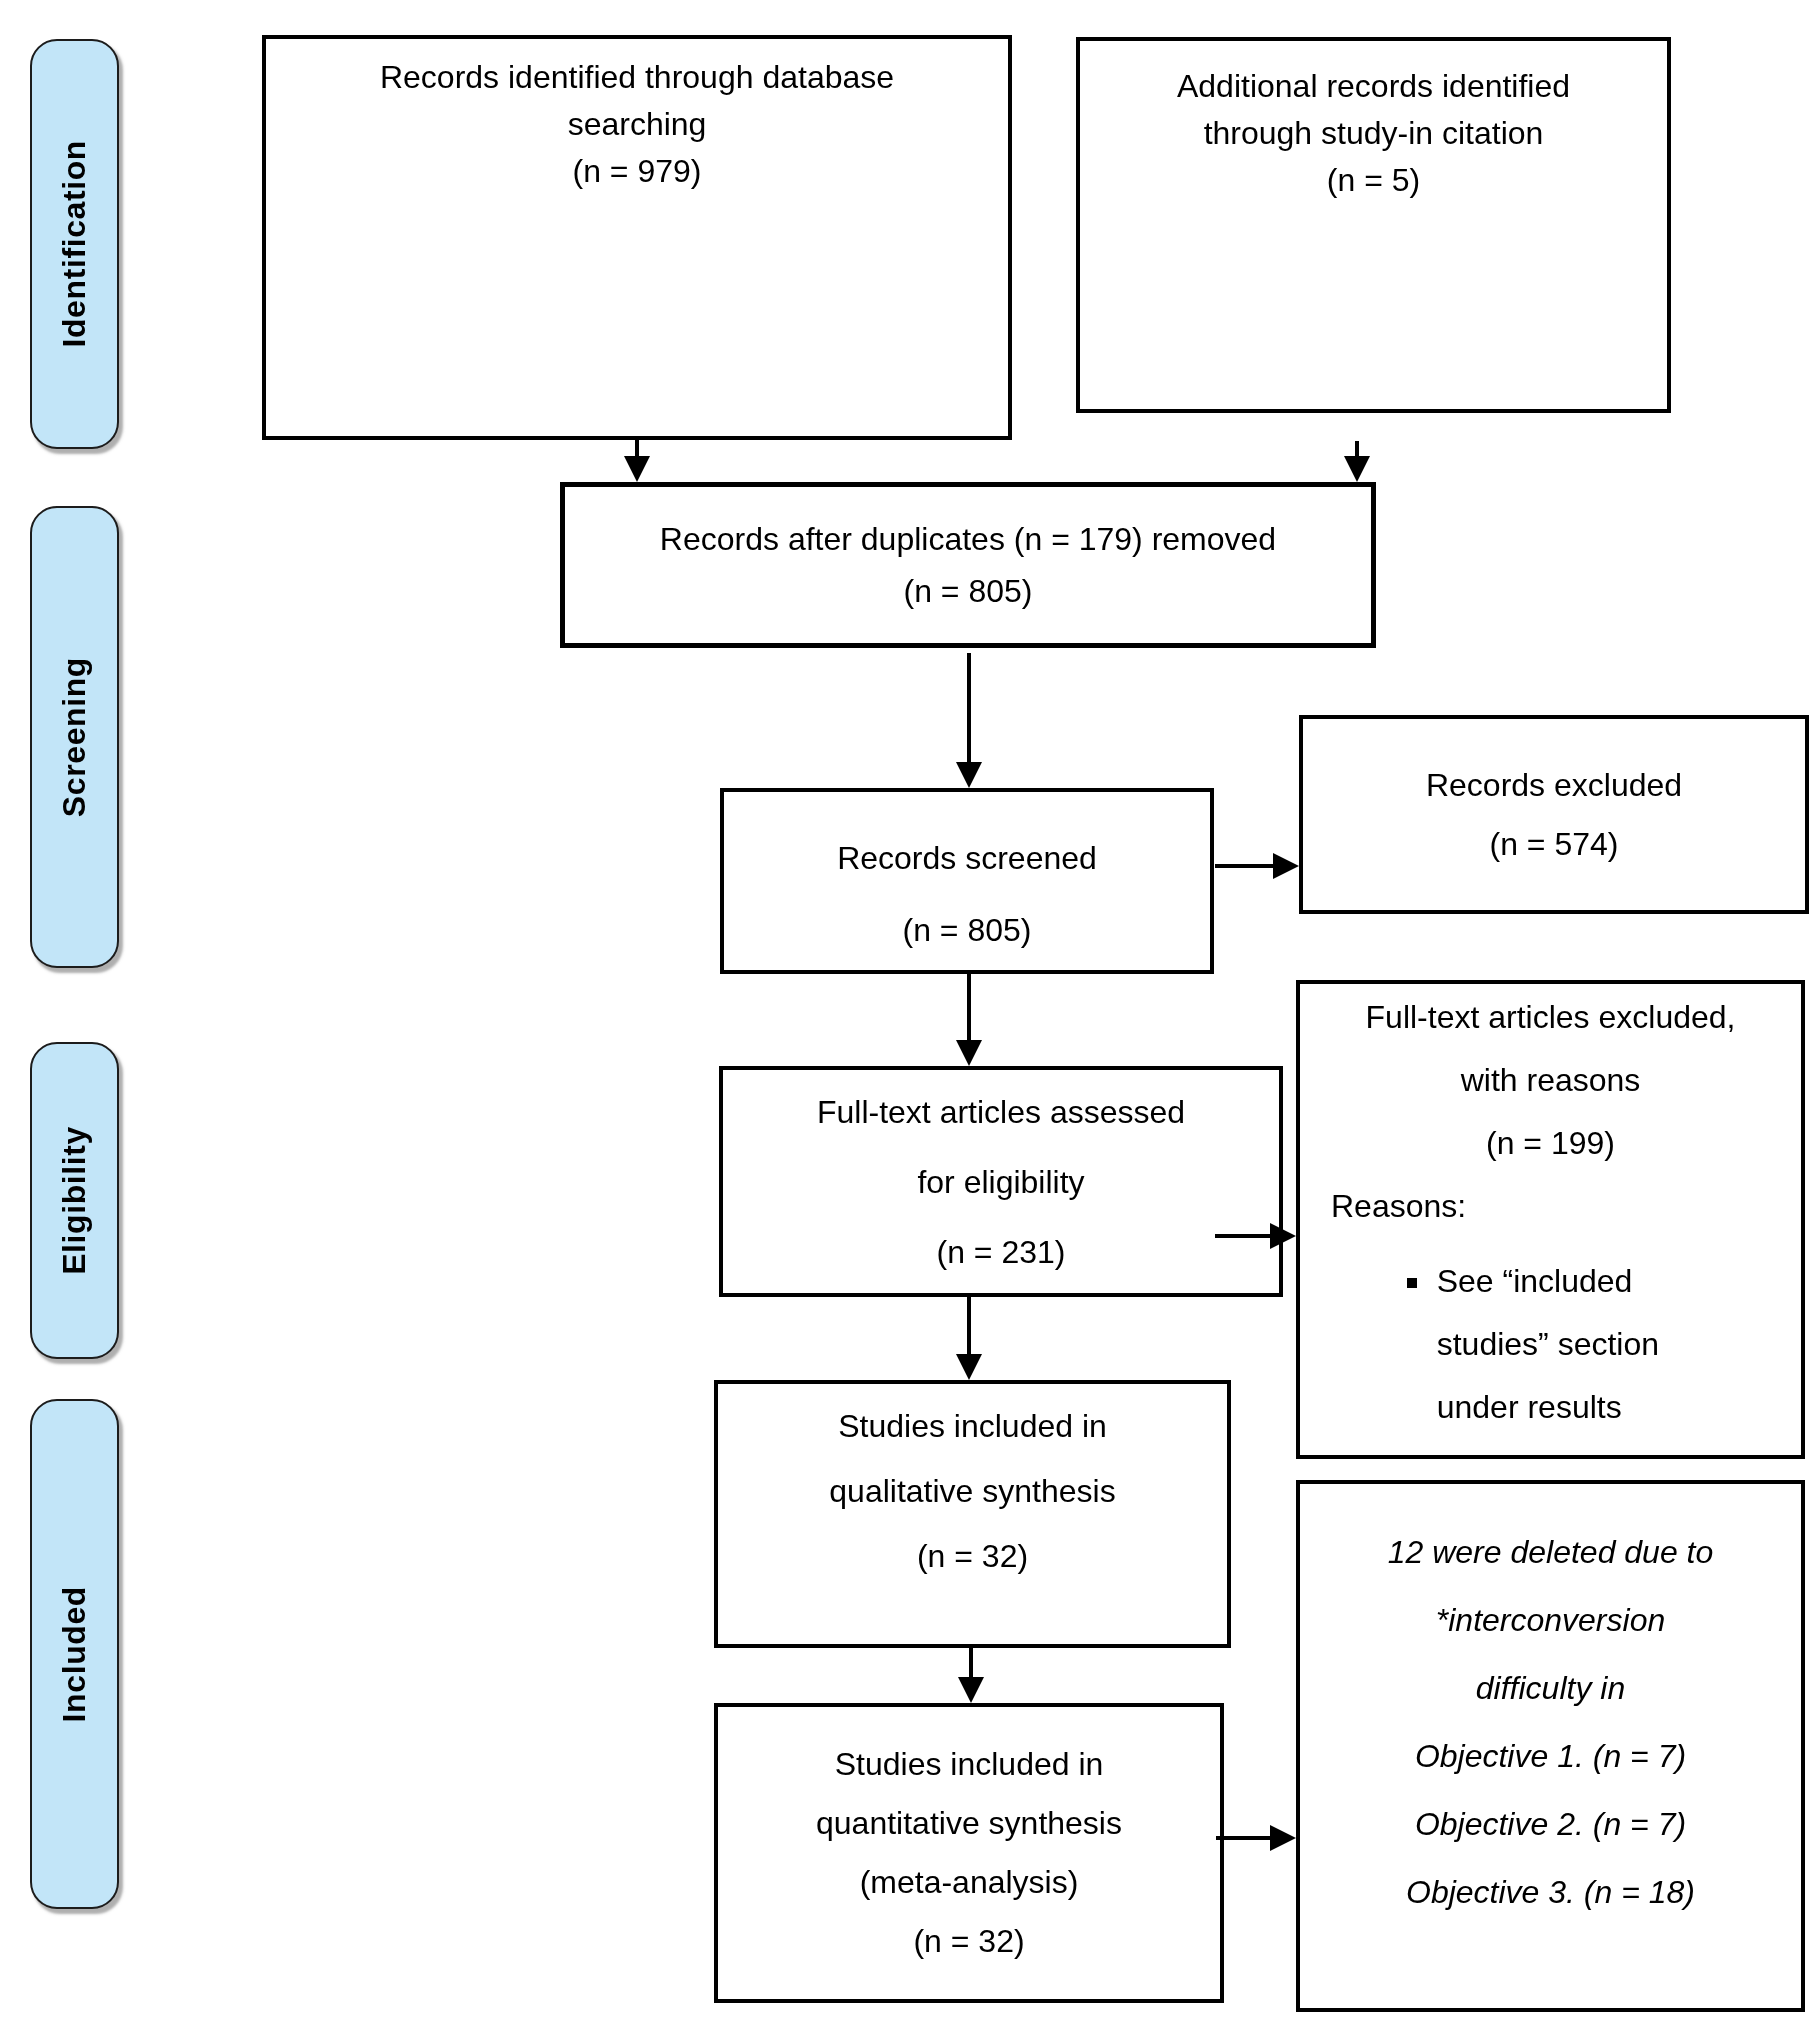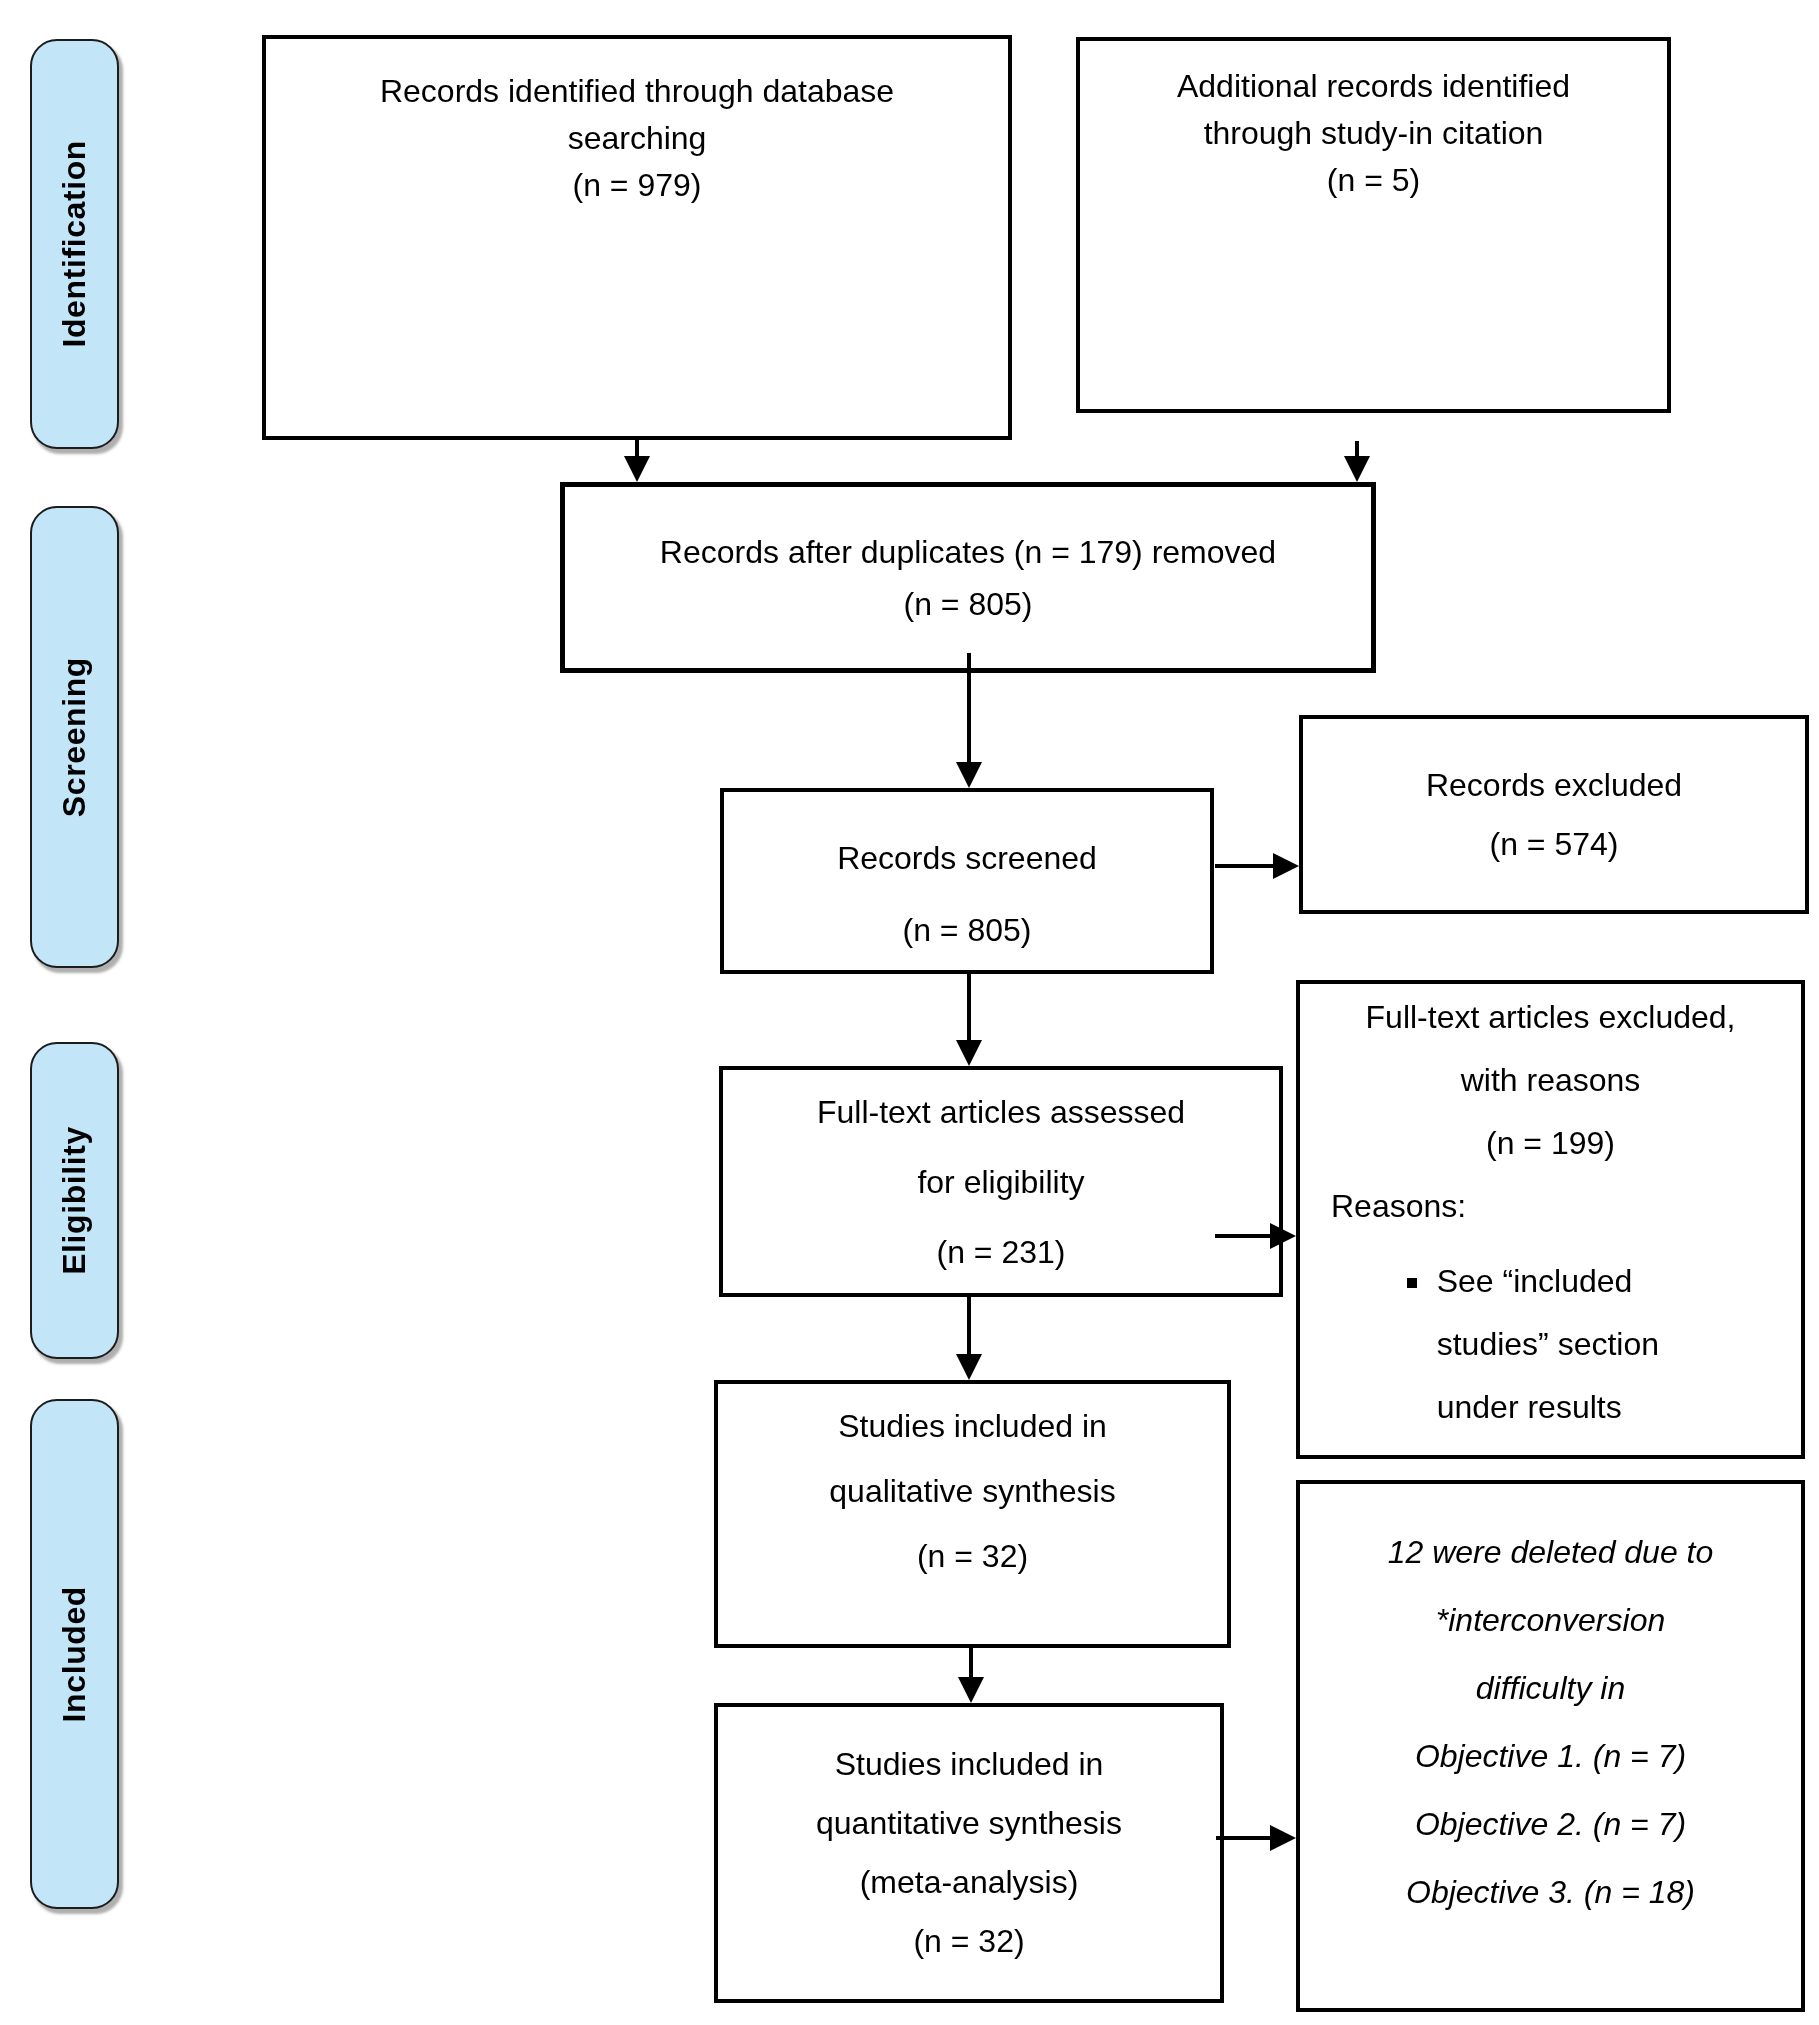--- a/index.html
+++ b/index.html
@@ -29,25 +29,25 @@
   #stage-included{top:1399px;height:510px;}
 
   
   .fbox{
     position:absolute;background:#fff;border:4.5px solid #000;
     box-sizing:border-box;display:flex;flex-direction:column;
     font-size:32px;text-align:center;
   }
   .line{white-space:nowrap;}
 
-  #box-a{left:262px;top:35px;width:750px;height:405px;padding-top:29px;}
+  #box-a{left:262px;top:35px;width:750px;height:405px;padding-top:15px;}
   #box-a .line{line-height:47px;}
   #box-b{left:1076px;top:37px;width:595px;height:376px;padding-top:22px;}
   #box-b .line{line-height:47px;}
-  #box-c{left:560px;top:482px;width:816px;height:191px;border-width:5.8px;justify-content:center;}
+  #box-c{left:560px;top:482px;width:816px;height:166px;border-width:5.8px;justify-content:center;}
   #box-c .line{line-height:52px;}
   #box-d{left:720px;top:788px;width:494px;height:186px;justify-content:center;padding-top:26px;}
   #box-d .line{line-height:72px;}
   #box-f{left:1299px;top:715px;width:510px;height:199px;justify-content:center;}
   #box-f .line{line-height:59px;}
   #box-e{left:719px;top:1066px;width:564px;height:231px;justify-content:center;}
   #box-e .line{line-height:70px;}
   #box-h{left:1296px;top:980px;width:509px;height:479px;padding-top:2px;}
   #box-h .line{line-height:63px;}
   #box-g{left:714px;top:1380px;width:517px;height:268px;justify-content:center;padding-bottom:45px;}

